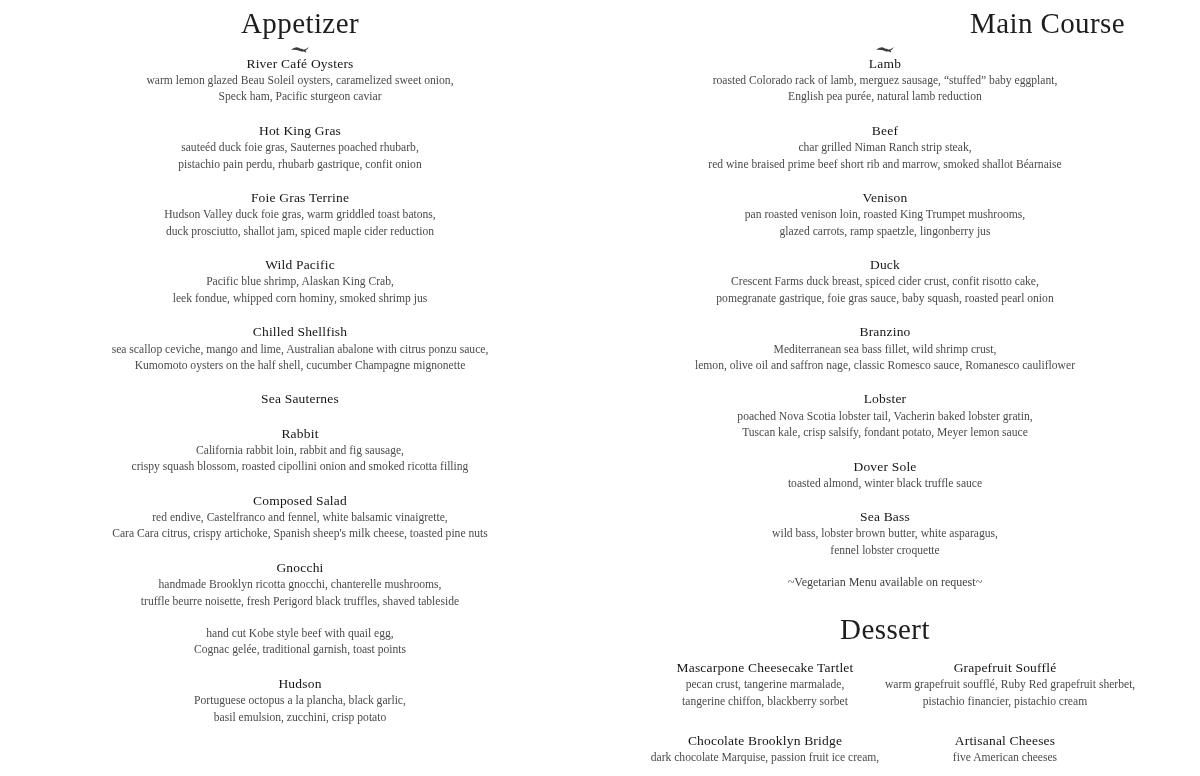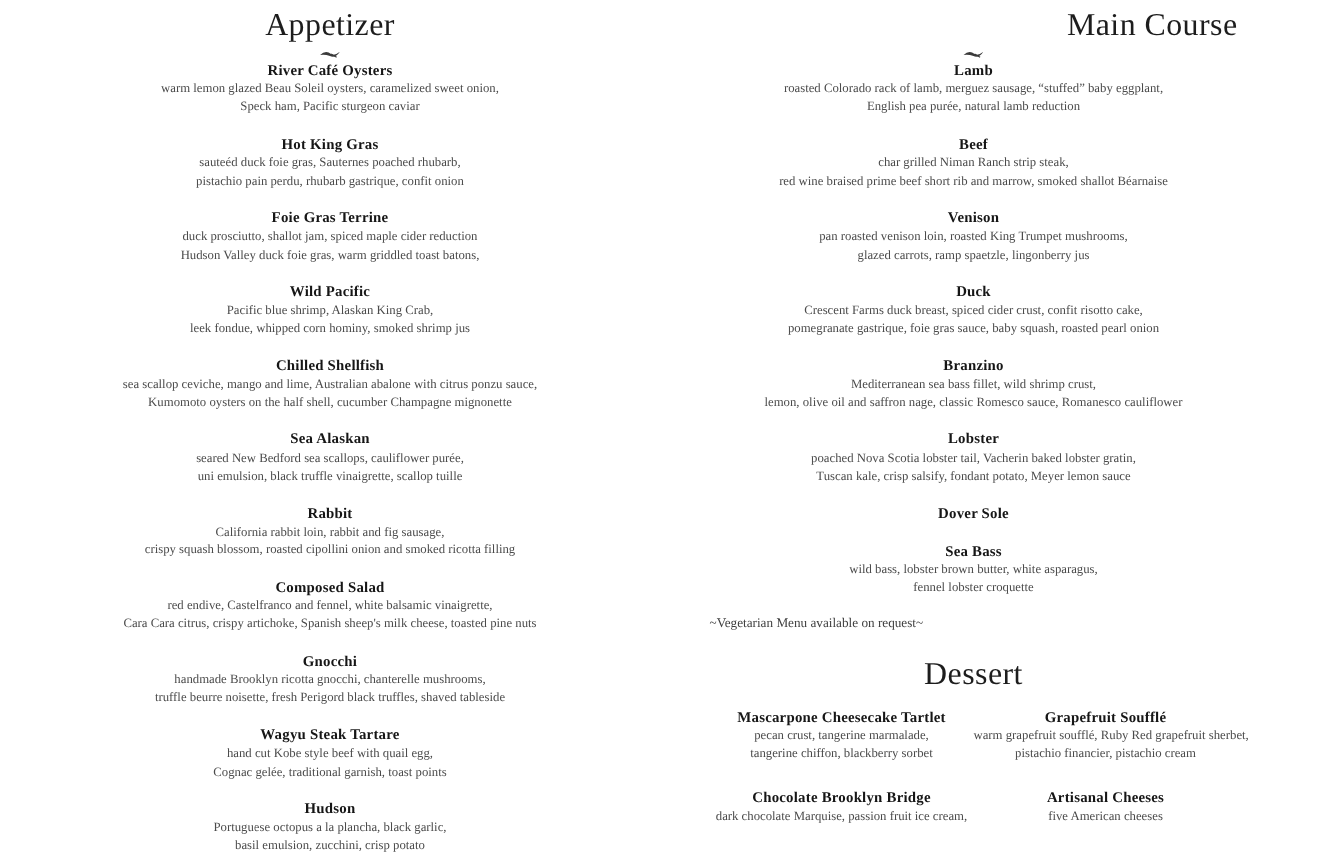--- a/index.html
+++ b/index.html
@@ -53,40 +53,40 @@
     height: 14px;
   }
   .ornament svg { display: inline-block; vertical-align: middle; }
 
   
   .dish {
     text-align: center;
     margin: 0 0 16px 0;
   }
   .dish-name {
-    font-weight: bold;
+    font-weight: normal;
     font-size: 13.5px;
     letter-spacing: 0.2px;
     color: #161616;
     line-height: 1.35;
   }
   .dish-desc {
     font-size: 11.6px;
     color: #4b4b4b;
     line-height: 1.42;
   }
   .dish-desc div { white-space: nowrap; }
 
   
   .col-left .dish   { margin-bottom: 16px; }
   .col-right .dish  { margin-bottom: 16px; }
 
   
   .note {
-    text-align: left;
+    text-align: center;
     font-size: 12px;
     color: #3f3f3f;
     margin-top: 14px;
   }
 
   
   .dessert-grid {
     display: flex;
     justify-content: space-between;
     margin-top: 12px;
@@ -121,44 +121,40 @@
         <div class="dish">
           <div class="dish-name">Hot King Gras</div>
           <div class="dish-desc">
             <div>sauteéd duck foie gras, Sauternes poached rhubarb,</div>
             <div>pistachio pain perdu, rhubarb gastrique, confit onion</div>
           </div>
         </div>
         <div class="dish">
           <div class="dish-name">Foie Gras Terrine</div>
           <div class="dish-desc">
+            <div>Hudson Valley duck foie gras, warm griddled toast batons,</div>
             <div>duck prosciutto, shallot jam, spiced maple cider reduction</div>
-            <div>Hudson Valley duck foie gras, warm griddled toast batons,</div>
           </div>
         </div>
         <div class="dish">
           <div class="dish-name">Wild Pacific</div>
           <div class="dish-desc">
             <div>Pacific blue shrimp, Alaskan King Crab,</div>
             <div>leek fondue, whipped corn hominy, smoked shrimp jus</div>
           </div>
         </div>
         <div class="dish">
           <div class="dish-name">Chilled Shellfish</div>
           <div class="dish-desc">
             <div>sea scallop ceviche, mango and lime, Australian abalone with citrus ponzu sauce,</div>
             <div>Kumomoto oysters on the half shell, cucumber Champagne mignonette</div>
           </div>
         </div>
         <div class="dish">
-          <div class="dish-name">Sea Alaskan</div>
-          <div class="dish-desc">
-            <div>seared New Bedford sea scallops, cauliflower purée,</div>
-            <div>uni emulsion, black truffle vinaigrette, scallop tuille</div>
-          </div>
+          <div class="dish-name">Sea Sauternes</div>
         </div>
         <div class="dish">
           <div class="dish-name">Rabbit</div>
           <div class="dish-desc">
             <div>California rabbit loin, rabbit and fig sausage,</div>
             <div>crispy squash blossom, roasted cipollini onion and smoked ricotta filling</div>
           </div>
         </div>
         <div class="dish">
           <div class="dish-name">Composed Salad</div>
@@ -168,21 +164,20 @@
           </div>
         </div>
         <div class="dish">
           <div class="dish-name">Gnocchi</div>
           <div class="dish-desc">
             <div>handmade Brooklyn ricotta gnocchi, chanterelle mushrooms,</div>
             <div>truffle beurre noisette, fresh Perigord black truffles, shaved tableside</div>
           </div>
         </div>
         <div class="dish">
-          <div class="dish-name">Wagyu Steak Tartare</div>
           <div class="dish-desc">
             <div>hand cut Kobe style beef with quail egg,</div>
             <div>Cognac gelée, traditional garnish, toast points</div>
           </div>
         </div>
         <div class="dish">
           <div class="dish-name">Hudson</div>
           <div class="dish-desc">
             <div>Portuguese octopus a la plancha, black garlic,</div>
             <div>basil emulsion, zucchini, crisp potato</div>
@@ -242,20 +237,21 @@
         <div class="dish">
           <div class="dish-name">Lobster</div>
           <div class="dish-desc">
             <div>poached Nova Scotia lobster tail, Vacherin baked lobster gratin,</div>
             <div>Tuscan kale, crisp salsify, fondant potato, Meyer lemon sauce</div>
           </div>
         </div>
         <div class="dish">
           <div class="dish-name">Dover Sole</div>
           <div class="dish-desc">
+            <div>toasted almond, winter black truffle sauce</div>
           </div>
         </div>
         <div class="dish">
           <div class="dish-name">Sea Bass</div>
           <div class="dish-desc">
             <div>wild bass, lobster brown butter, white asparagus,</div>
             <div>fennel lobster croquette</div>
           </div>
         </div>
       </div>

